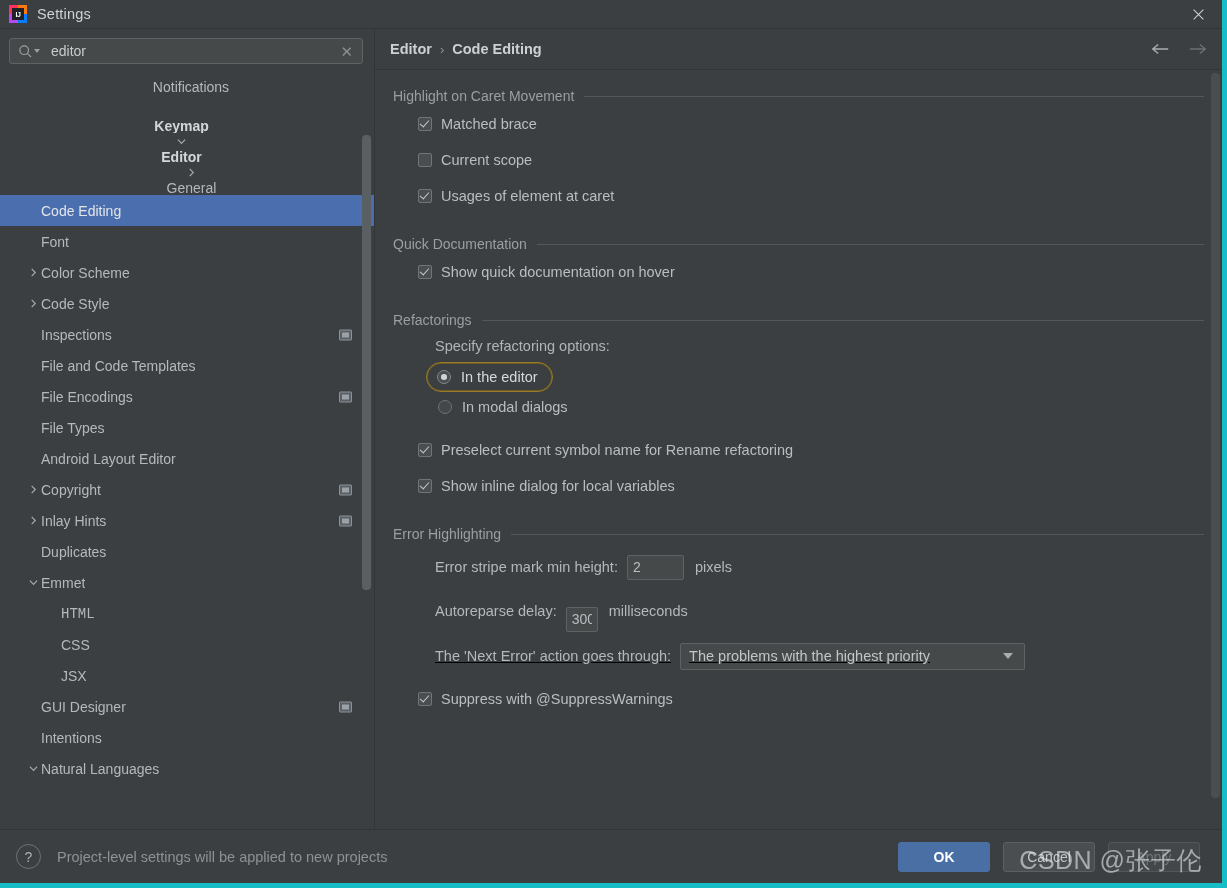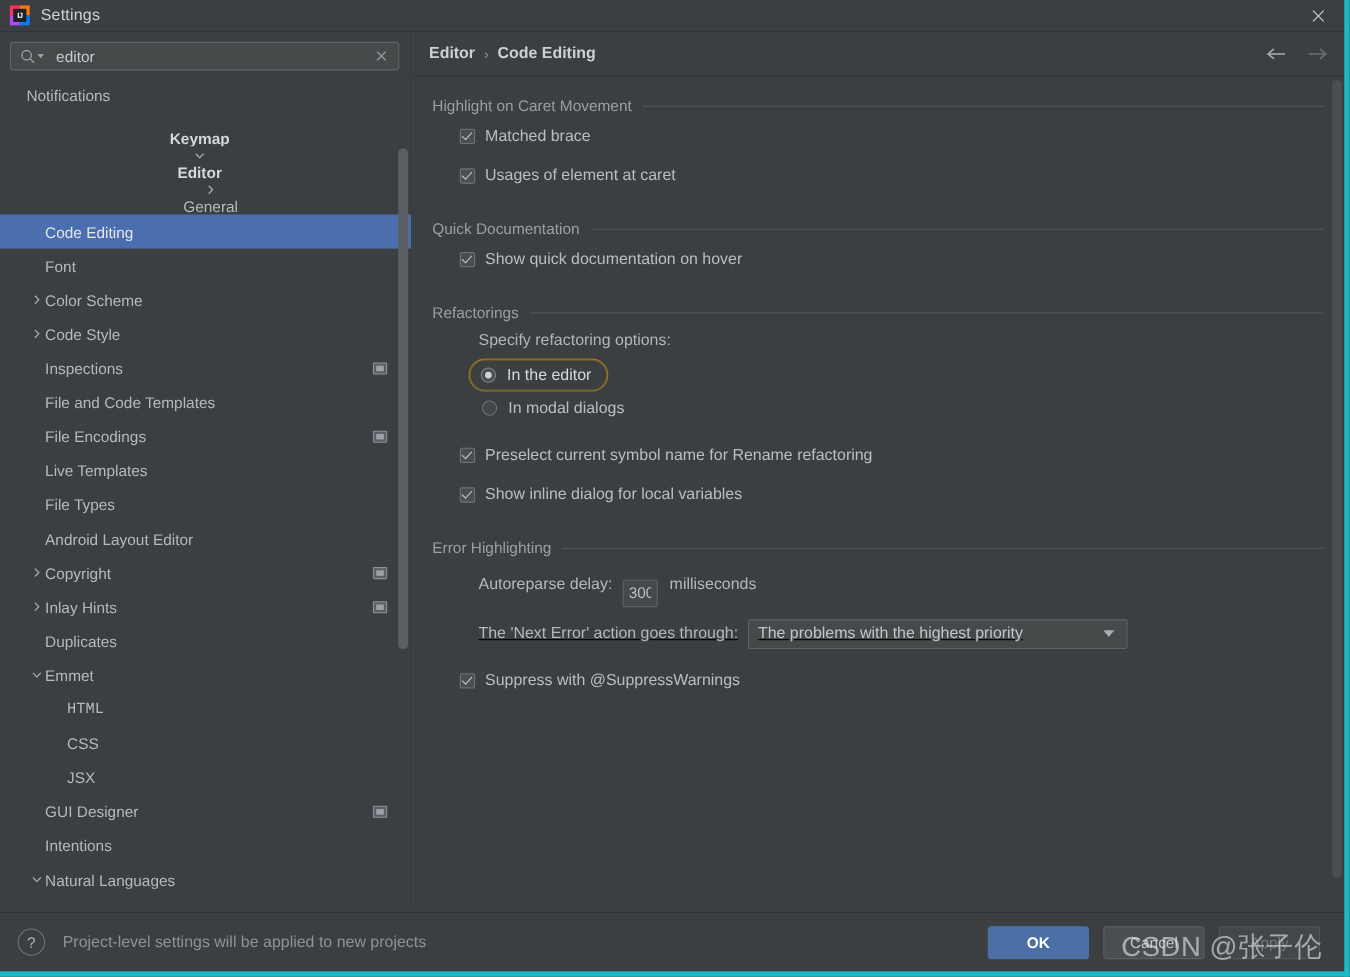--- a/index.html
+++ b/index.html
@@ -5,21 +5,21 @@
   * { box-sizing: border-box; margin: 0; padding: 0; }
   html, body {
     width: 1227px; height: 888px;
     background: #3c3f41;
     font-family: "Liberation Sans", sans-serif;
     overflow: hidden;
   }
   #app {
     position: relative;
     width: 1227px; height: 888px;
-    background: #737373;
+    background: #14532d;
     border-right: 5px solid #17bcc6;
     border-bottom: 5px solid #17bcc6;
   }
 
   
   .titlebar {
     position: absolute; top: 0; left: 0; right: 0; height: 29px;
     background: #3c3f41;
     display: flex; align-items: center;
     border-bottom: 1px solid #323437;
@@ -263,21 +263,21 @@
                 <circle cx="6.6" cy="6.6" r="4.6" stroke="currentColor" stroke-width="1.3" fill="none"></circle>
                 <path d="M10.2 10.2 L14 14" stroke="currentColor" stroke-width="1.3"></path>
               </svg>
           </span>
           <span class="search-caret"></span>
           <input class="search-input" type="text" value="editor" style="">
           <span class="search-clear">✕</span>
         </div>
       </div>
       <div class="tree" id="tree">
-          <div class="tree-row" style="padding-left: 8px;">
+          <div class="tree-row" style="padding-left: 8px; justify-content: center;">
             <span class="tw empty"></span>
             <span class="tree-label">Notifications</span>
           </div>
           <div class="tree-row bold" style="padding-left: 5px;">
             <span class="tw empty"></span>
             <span class="tree-label">Keymap</span>
           </div>
           <div class="tree-row bold" style="padding-left: 5px;">
             <span class="tw">
               <svg viewBox="0 0 10 10">
@@ -324,24 +324,20 @@
             <span class="badge-icon"></span>
           </div>
           <div class="tree-row" style="padding-left: 25px;">
             <span class="tw empty"></span>
             <span class="tree-label">File and Code Templates</span>
           </div>
           <div class="tree-row" style="padding-left: 25px;">
             <span class="tw empty"></span>
             <span class="tree-label">File Encodings</span>
             <span class="badge-icon"></span>
-          </div>
-          <div class="tree-row" style="padding-left: 25px;">
-            <span class="tw empty"></span>
-            <span class="tree-label">Live Templates</span>
           </div>
           <div class="tree-row" style="padding-left: 25px;">
             <span class="tw empty"></span>
             <span class="tree-label">File Types</span>
           </div>
           <div class="tree-row" style="padding-left: 25px;">
             <span class="tw empty"></span>
             <span class="tree-label">Android Layout Editor</span>
           </div>
           <div class="tree-row" style="padding-left: 25px;">
@@ -430,20 +426,24 @@
 
         <div class="grp">
           <span class="grp-title">Highlight on Caret Movement</span>
           <span class="grp-line"></span>
         </div>
         <div class="opt-row">
           <span class="cb checked"></span>
           <span class="opt-label">Matched brace</span>
         </div>
         <div class="opt-row">
+          <span class="cb"></span>
+          <span class="opt-label">Current scope</span>
+        </div>
+        <div class="opt-row">
           <span class="cb checked"></span>
           <span class="opt-label">Usages of element at caret</span>
         </div>
 
         <div class="grp" style="margin-top:22px;">
           <span class="grp-title">Quick Documentation</span>
           <span class="grp-line"></span>
         </div>
         <div class="opt-row">
           <span class="cb checked"></span>
@@ -468,20 +468,25 @@
           <span class="opt-label">Preselect current symbol name for Rename refactoring</span>
         </div>
         <div class="opt-row">
           <span class="cb checked"></span>
           <span class="opt-label">Show inline dialog for local variables</span>
         </div>
 
         <div class="grp" style="margin-top:22px;">
           <span class="grp-title">Error Highlighting</span>
           <span class="grp-line"></span>
+        </div>
+        <div class="field-row" style="padding-left:42px; margin-top:6px;">
+          <span class="field-label">Error stripe mark min height:</span>
+          <input class="num-input" style="width: 57px; margin-left: 9px;" type="text" value="2">
+          <span class="suffix" style="margin-left:11px;">pixels</span>
         </div>
         <div class="field-row" style="padding-left:42px; margin-top:6px;">
           <span class="field-label">Autoreparse delay:</span>
           <input class="num-input" style="width: 32px; margin-left: 9px; margin-top: 16px;" type="text" value="300">
           <span class="suffix" style="margin-left:11px;">milliseconds</span>
         </div>
         <div class="field-row" style="padding-left:42px; margin-top:7px;text-decoration:underline;">
           <span class="field-label">The 'Next Error' action goes through:</span>
           <div class="combo" style="margin-left:9px;">
             <span class="combo-text">The problems with the highest priority</span>

